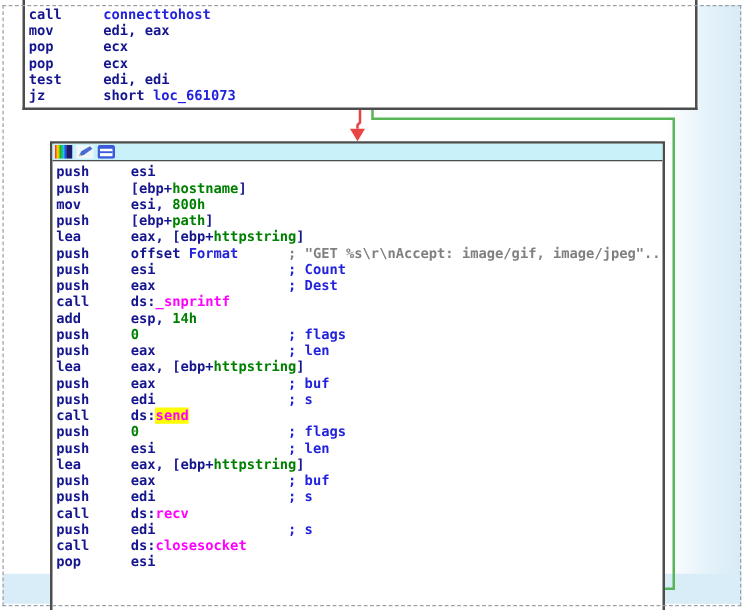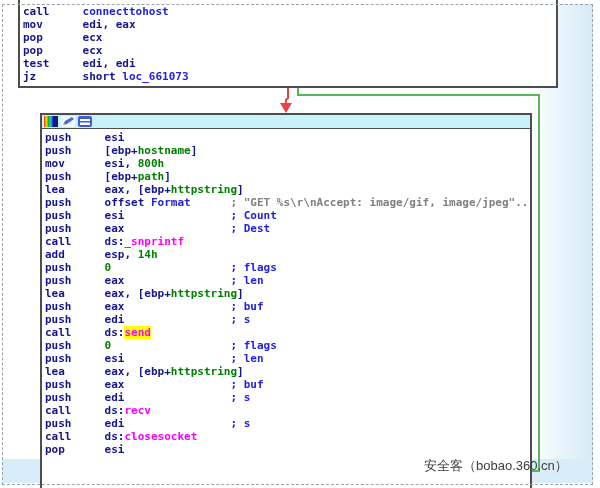--- a/index.html
+++ b/index.html
@@ -85,17 +85,16 @@
       </svg>
       <svg width="14" height="11">
         <rect x="0" y="0" width="14" height="11" rx="2" fill="#3b5bdb"></rect>
         <rect x="2" y="3" width="10" height="6" fill="#ffffff"></rect>
         <rect x="2" y="5" width="10" height="1.5" fill="#3b5bdb"></rect>
       </svg>
     </div>
     <div class="code"><div class="asm-line"><span style="color: rgb(21, 21, 142);">push     esi</span></div><div class="asm-line"><span style="color: rgb(21, 21, 142);">push     [ebp+</span><span style="color: rgb(0, 128, 0);">hostname</span><span style="color: rgb(21, 21, 142);">]</span></div><div class="asm-line"><span style="color: rgb(21, 21, 142);">mov      esi, </span><span style="color: rgb(0, 128, 0);">800h</span></div><div class="asm-line"><span style="color: rgb(21, 21, 142);">push     [ebp+</span><span style="color: rgb(0, 128, 0);">path</span><span style="color: rgb(21, 21, 142);">]</span></div><div class="asm-line"><span style="color: rgb(21, 21, 142);">lea      eax, [ebp+</span><span style="color: rgb(0, 128, 0);">httpstring</span><span style="color: rgb(21, 21, 142);">]</span></div><div class="asm-line"><span style="color: rgb(21, 21, 142);">push     offset </span><span style="color: rgb(35, 35, 220);">Format</span><span>      </span><span style="color: rgb(128, 128, 128);">; "GET %s\r\nAccept: image/gif, image/jpeg"...</span></div><div class="asm-line"><span style="color: rgb(21, 21, 142);">push     esi</span><span>                </span><span style="color: rgb(35, 35, 220);">; Count</span></div><div class="asm-line"><span style="color: rgb(21, 21, 142);">push     eax</span><span>                </span><span style="color: rgb(35, 35, 220);">; Dest</span></div><div class="asm-line"><span style="color: rgb(21, 21, 142);">call     ds:</span><span style="color: rgb(255, 0, 255);">_snprintf</span></div><div class="asm-line"><span style="color: rgb(21, 21, 142);">add      esp, </span><span style="color: rgb(0, 128, 0);">14h</span></div><div class="asm-line"><span style="color: rgb(21, 21, 142);">push     </span><span style="color: rgb(0, 128, 0);">0</span><span>                  </span><span style="color: rgb(35, 35, 220);">; flags</span></div><div class="asm-line"><span style="color: rgb(21, 21, 142);">push     eax</span><span>                </span><span style="color: rgb(35, 35, 220);">; len</span></div><div class="asm-line"><span style="color: rgb(21, 21, 142);">lea      eax, [ebp+</span><span style="color: rgb(0, 128, 0);">httpstring</span><span style="color: rgb(21, 21, 142);">]</span></div><div class="asm-line"><span style="color: rgb(21, 21, 142);">push     eax</span><span>                </span><span style="color: rgb(35, 35, 220);">; buf</span></div><div class="asm-line"><span style="color: rgb(21, 21, 142);">push     edi</span><span>                </span><span style="color: rgb(35, 35, 220);">; s</span></div><div class="asm-line"><span style="color: rgb(21, 21, 142);">call     ds:</span><span style="color: rgb(255, 0, 255); background: rgb(255, 255, 0);">send</span></div><div class="asm-line"><span style="color: rgb(21, 21, 142);">push     </span><span style="color: rgb(0, 128, 0);">0</span><span>                  </span><span style="color: rgb(35, 35, 220);">; flags</span></div><div class="asm-line"><span style="color: rgb(21, 21, 142);">push     esi</span><span>                </span><span style="color: rgb(35, 35, 220);">; len</span></div><div class="asm-line"><span style="color: rgb(21, 21, 142);">lea      eax, [ebp+</span><span style="color: rgb(0, 128, 0);">httpstring</span><span style="color: rgb(21, 21, 142);">]</span></div><div class="asm-line"><span style="color: rgb(21, 21, 142);">push     eax</span><span>                </span><span style="color: rgb(35, 35, 220);">; buf</span></div><div class="asm-line"><span style="color: rgb(21, 21, 142);">push     edi</span><span>                </span><span style="color: rgb(35, 35, 220);">; s</span></div><div class="asm-line"><span style="color: rgb(21, 21, 142);">call     ds:</span><span style="color: rgb(255, 0, 255);">recv</span></div><div class="asm-line"><span style="color: rgb(21, 21, 142);">push     edi</span><span>                </span><span style="color: rgb(35, 35, 220);">; s</span></div><div class="asm-line"><span style="color: rgb(21, 21, 142);">call     ds:</span><span style="color: rgb(255, 0, 255);">closesocket</span></div><div class="asm-line"><span style="color: rgb(21, 21, 142);">pop      esi</span></div></div>
   </div>
 
-  <div class="watermark">安全客（bobao.360.cn）</div>
 
   <div class="dotted-frame"></div>
 
 </div>
 
 </body></html>

